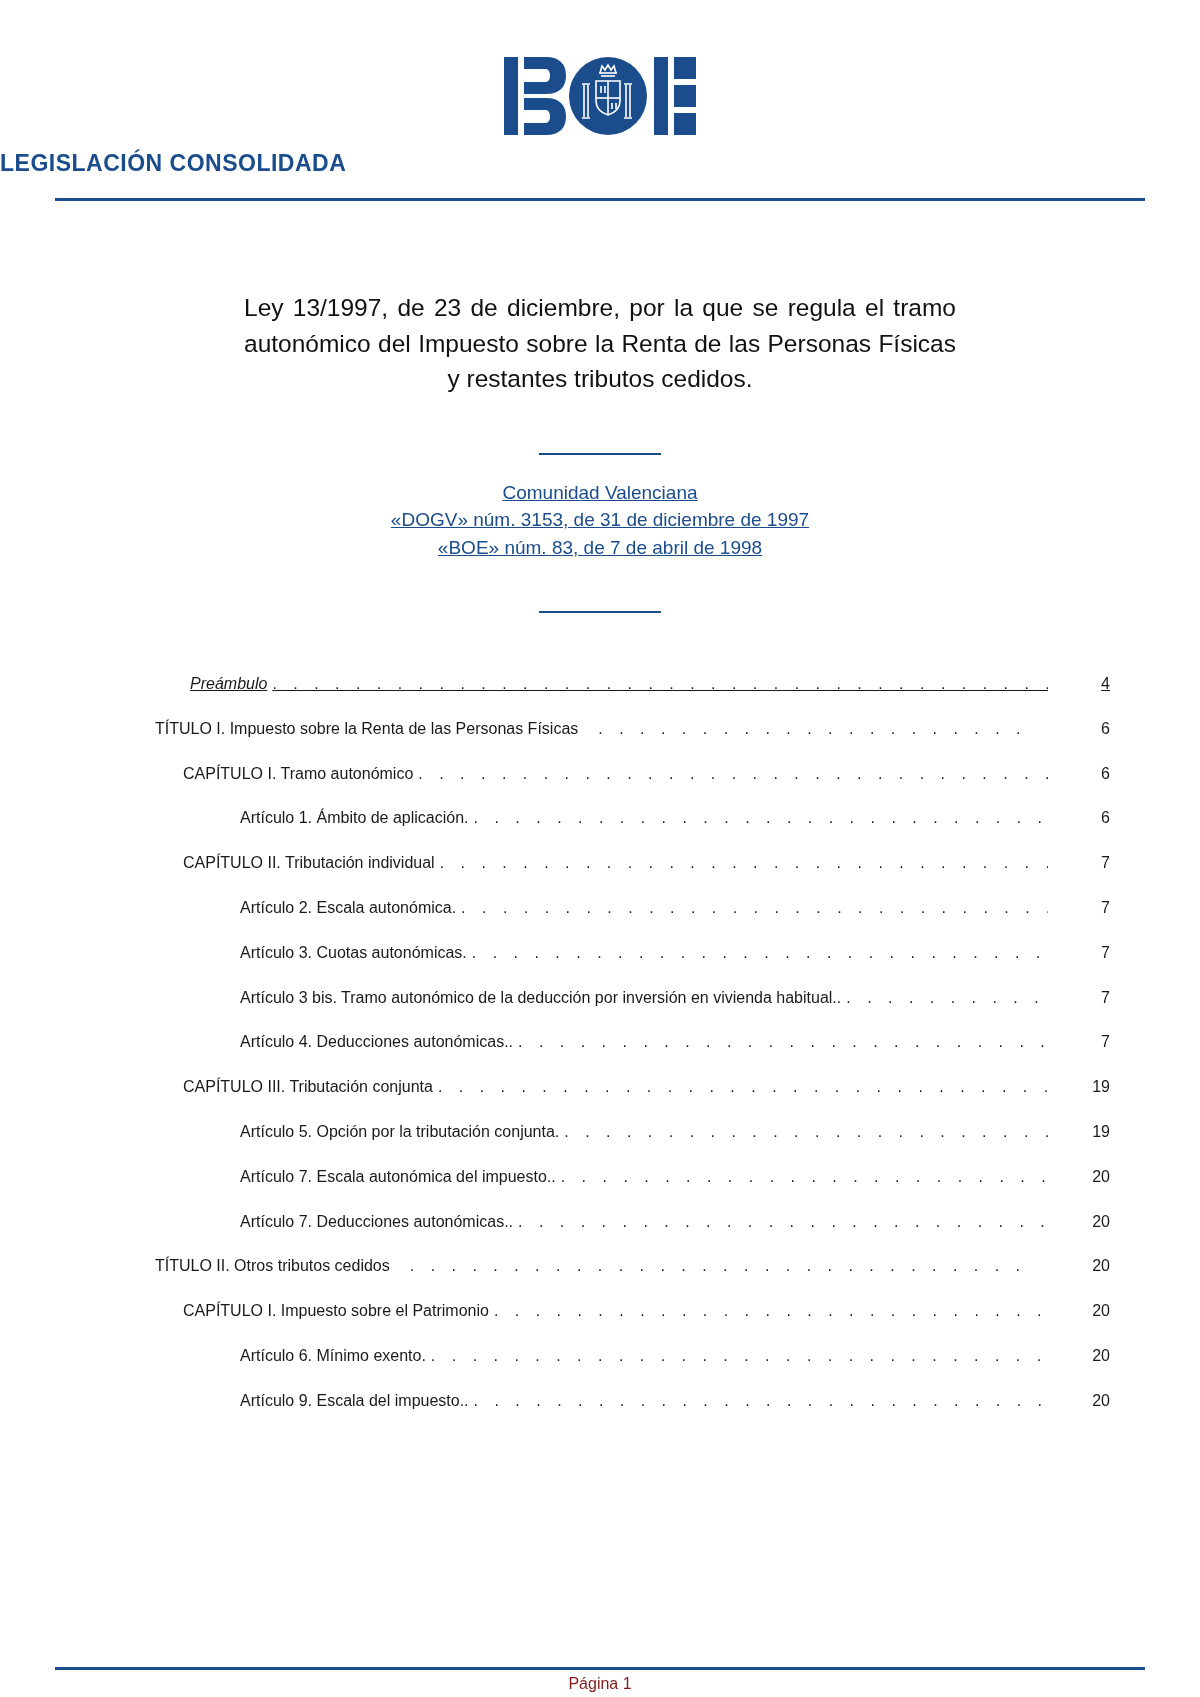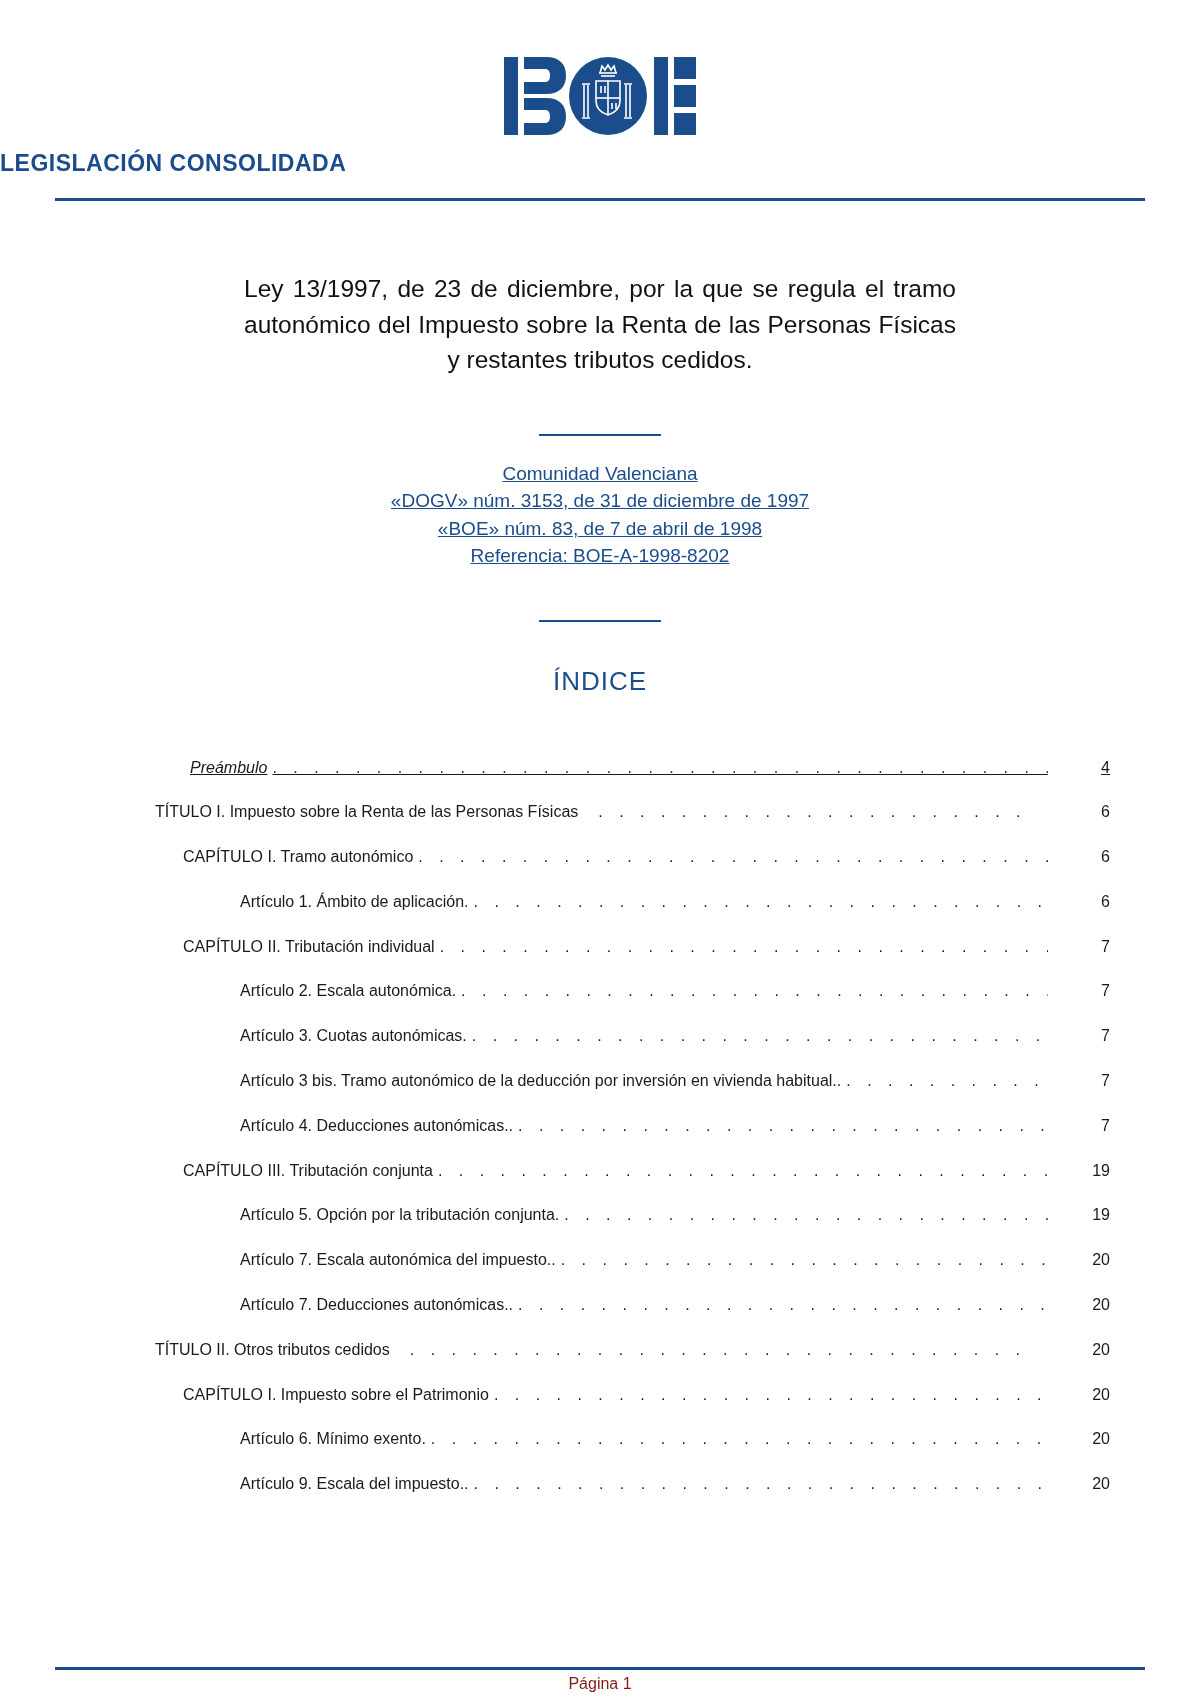--- a/index.html
+++ b/index.html
@@ -36,21 +36,21 @@
   .top-rule {
     width: 1090px;
     margin: 21px auto 0 auto;
     border: none;
     border-top: 3px solid #1B4D8C;
     height: 0;
   }
   
   .doc-title {
     width: 712px;
-    margin: 70px auto 0 auto;
+    margin: 89px auto 0 auto;
     font-size: 24.5px;
     line-height: 35.5px;
     color: #111111;
     text-align: justify;
     text-align-last: center;
     -moz-text-align-last: center;
   }
   .divider {
     width: 122px;
     margin: 56px auto 0 auto;
@@ -175,26 +175,24 @@
   <hr class="top-rule">
 
   <p class="doc-title">Ley 13/1997, de 23 de diciembre, por la que se regula el tramo autonómico del Impuesto sobre la Renta de las Personas Físicas y restantes tributos cedidos.</p>
 
   <hr class="divider">
 
   <div class="meta">
     <div>Comunidad Valenciana</div>
     <div>«DOGV» núm. 3153, de 31 de diciembre de 1997</div>
     <div>«BOE» núm. 83, de 7 de abril de 1998</div>
-    <div>Referencia: BOE-A-1998-8202</div>
   </div>
 
   <hr class="divider second">
 
-  <div class="indice-heading">ÍNDICE</div>
 
   <div class="index-list">
 
   <div class="index-row lvl-preambulo">
         <span class="entry-label">Preámbulo</span>
         <span class="dots">. . . . . . . . . . . . . . . . . . . . . . . . . . . . . . . . . . . . . . . . . . . . . . . . . . . . . . . . . . . . . . . . . . . . . . . . . . . . . . . . . . . . . . . . . . . . . . . . . . . . . . . . . . . . . . . . . . . . . . . . . . . . . . . . . . . . . . . . . . . . . . . . . . . . . . . . . . . . . . . .</span>
         <span class="entry-page">4</span>
       </div>
       <div class="index-row lvl-titulo">
         <span class="entry-label">TÍTULO I. Impuesto sobre la Renta de las Personas Físicas</span>

